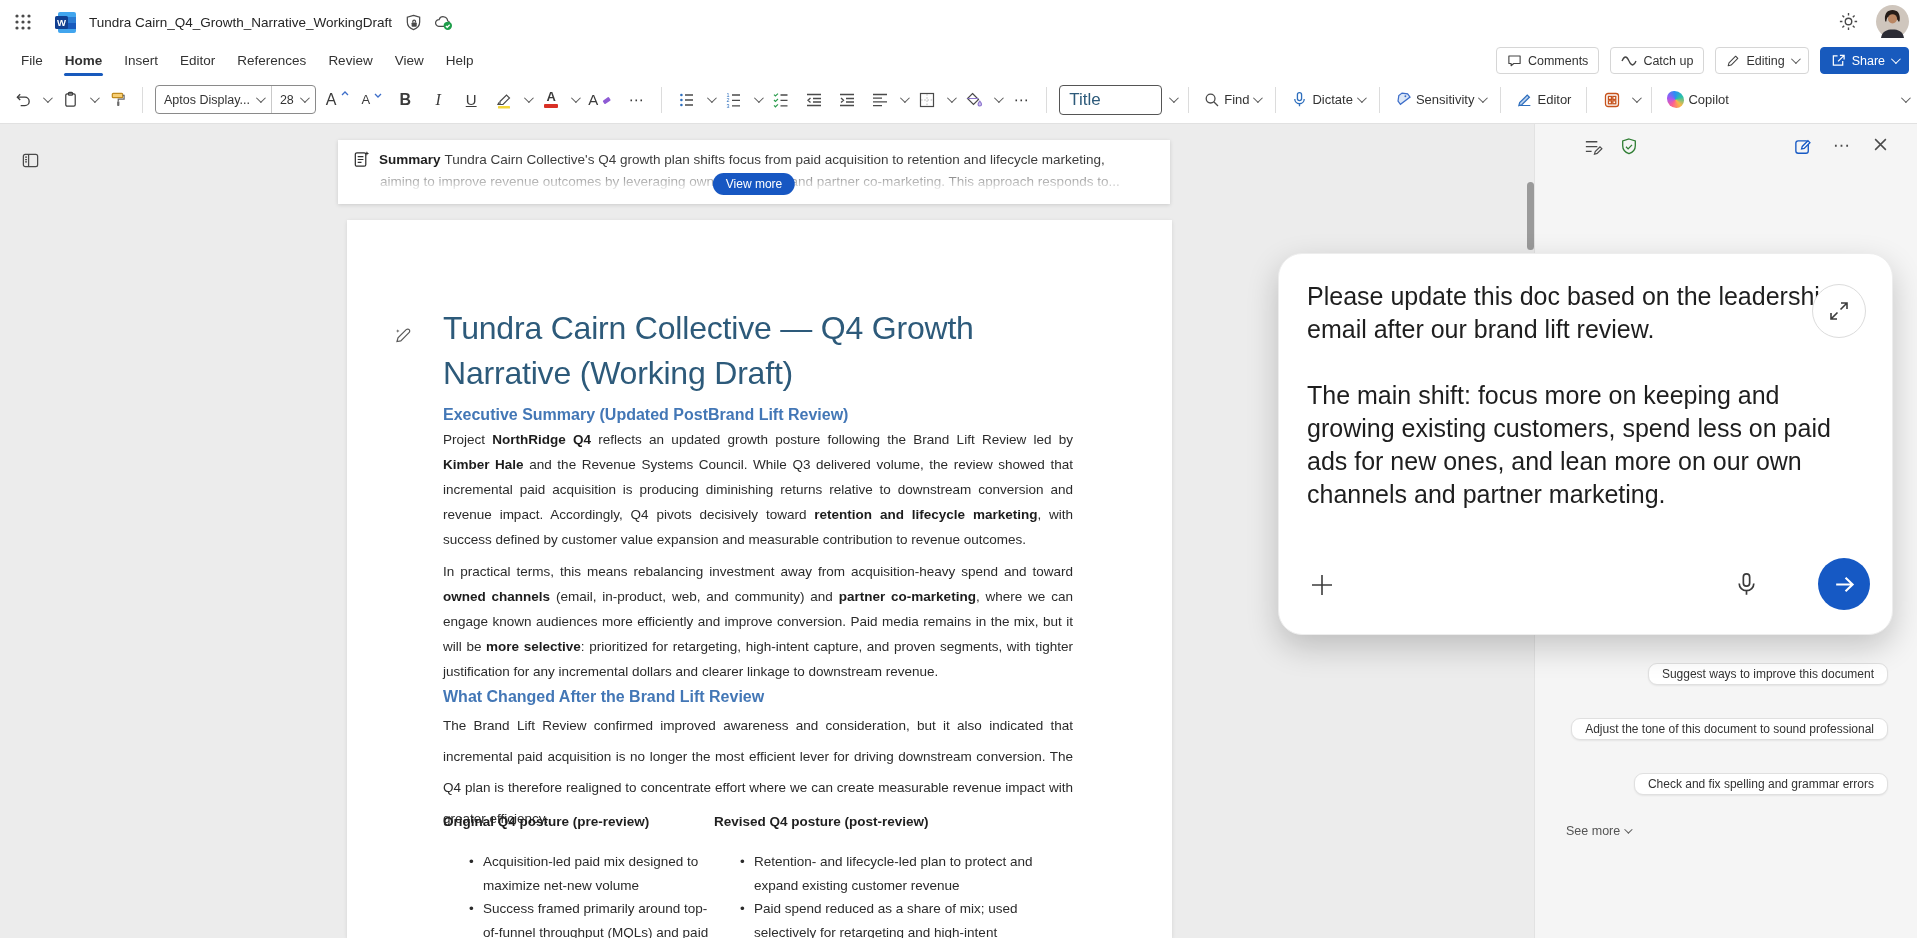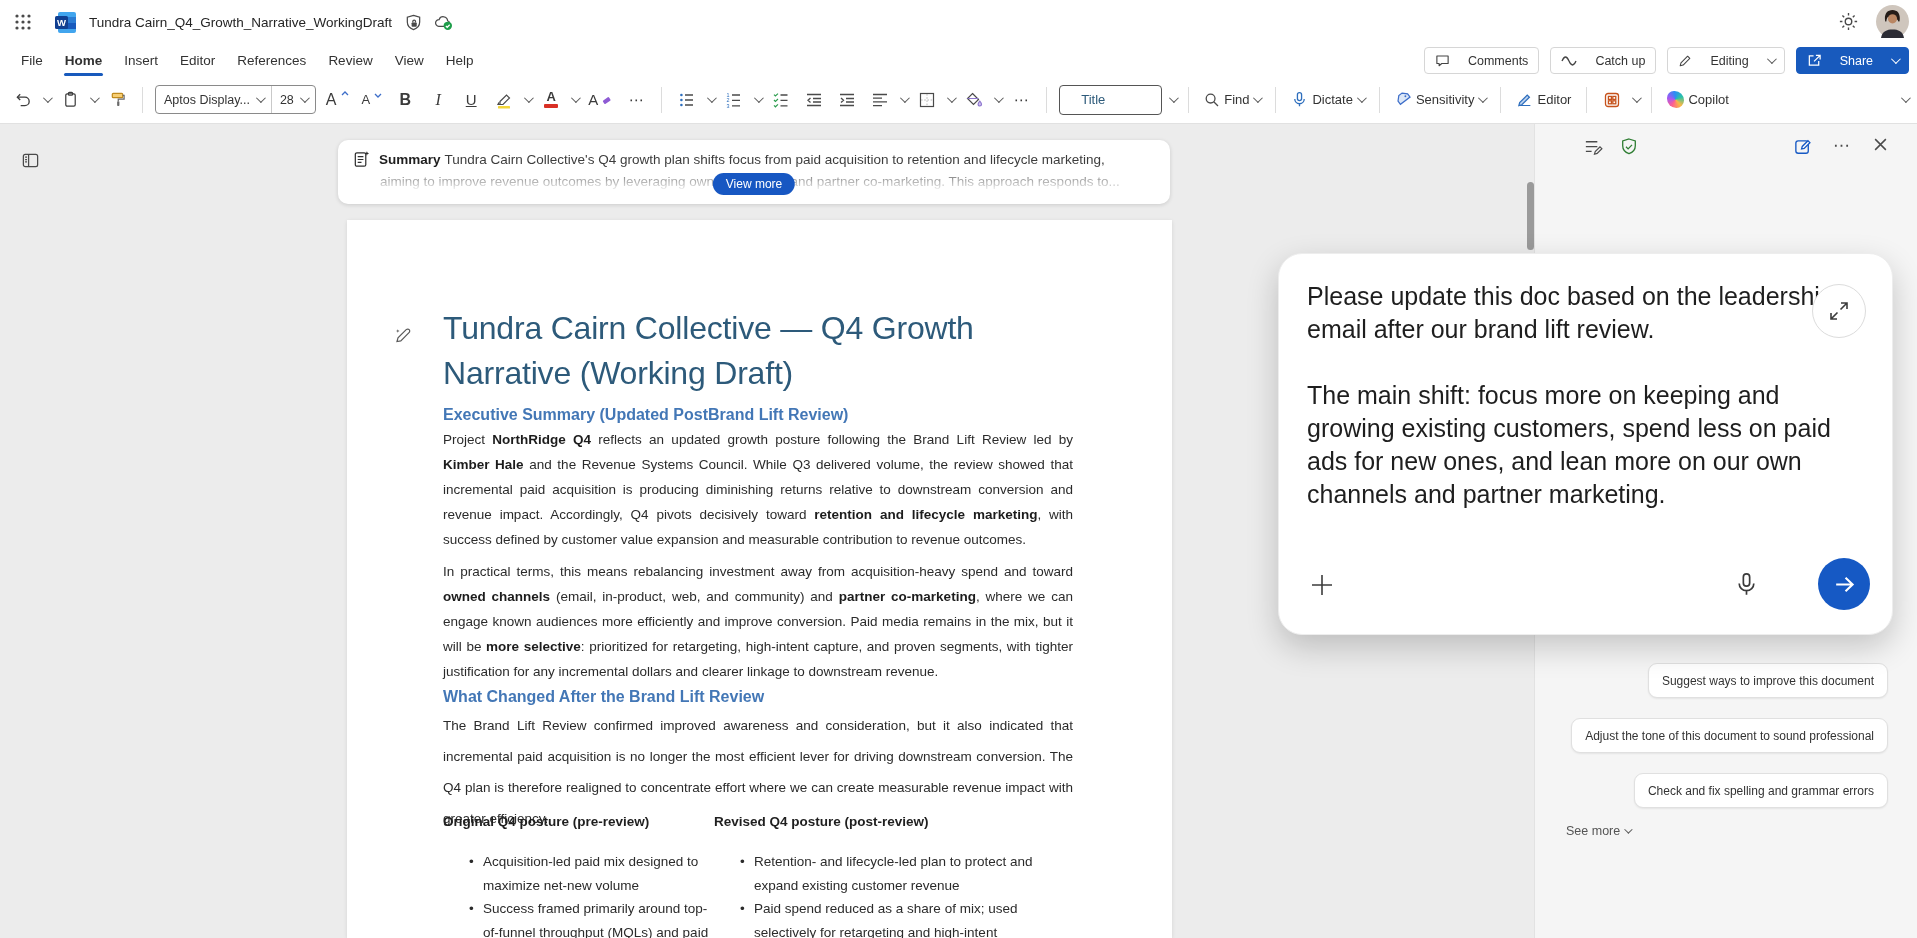--- a/index.html
+++ b/index.html
@@ -14,39 +14,39 @@
   #titlebar{position:absolute;left:0;top:0;width:1917px;height:44px;background:#fff;display:flex;align-items:center;}
   #doc-title{font-size:13.5px;color:#252525;margin-left:12px;}
   #search-box{position:absolute;left:735px;top:8px;width:430px;height:29px;background:#f5f5f5;border:1px solid #e6e6e6;border-radius:6px;display:flex;align-items:center;padding:0 10px;gap:8px;}
   #search-box span{font-size:13px;color:#616161;}
   
   #menubar{position:absolute;left:0;top:44px;width:1917px;height:32px;background:#fff;display:flex;align-items:center;padding-left:10px;}
   .mtab{font-size:13.5px;color:#323232;padding:7px 11px;position:relative;}
   .mtab.active{font-weight:700;}
   .mtab.active::after{content:"";position:absolute;left:10px;right:10px;bottom:-1px;height:3px;background:#185abd;border-radius:2px;}
   #menu-right{position:absolute;right:8px;top:47px;display:flex;gap:11px;align-items:center;}
-  .mbtn{height:27px;border:1px solid #d6d6d6;border-radius:4px;background:#fff;display:flex;align-items:center;gap:18px;padding:0 10px;font-size:12.5px;color:#333;}
+  .mbtn{height:27px;border:1px solid #d6d6d6;border-radius:4px;background:#fff;display:flex;align-items:center;gap:6px;padding:0 10px;font-size:12.5px;color:#333;}
   .mbtn.primary{background:#185abd;border-color:#185abd;color:#fff;}
   
   #ribbon{position:absolute;left:0;top:76px;width:1917px;height:48px;background:#fff;border-bottom:1px solid #e1e1e1;display:flex;align-items:center;padding:0 10px;gap:7px;}
   .rbtn{height:30px;min-width:26px;display:flex;align-items:center;justify-content:center;gap:4px;border-radius:4px;padding:0 3px;color:#444;}
   .rdiv{width:1px;height:26px;background:#dcdcdc;margin:0 5px;flex:none;}
   .glyph{font-size:15px;color:#3b3b3b;}
   .combo{display:flex;align-items:center;border:1px solid #8a8a8a;border-radius:4px;height:29px;overflow:hidden;}
   .combo .cell{display:flex;align-items:center;gap:6px;padding:0 8px;font-size:12.5px;color:#333;height:100%;}
   .combo .cell+.cell{border-left:1px solid #c9c9c9;}
   .stylebox{display:flex;align-items:center;border:1.4px solid #555;border-radius:4px;height:30px;padding:0 9px;min-width:103px;justify-content:space-between;}
-  .stylebox span{font-size:13px;color:#2d5a7a;margin-left:12px;}
+  .stylebox span{font-size:17px;color:#2d5a7a;}
   .rlabel{font-size:13px;color:#333;}
   #ribbon-collapse{position:absolute;right:9px;top:96px;}
   
   #canvas{position:absolute;left:0;top:124px;width:1534px;height:814px;background:#ececec;}
   #nav-toggle{position:absolute;left:16px;top:22px;width:28px;height:28px;border-radius:5px;display:flex;align-items:center;justify-content:center;}
   
-  #summary-banner{position:absolute;left:338px;top:16px;width:832px;height:64px;background:#fff;border-radius:10px;box-shadow:0 1px 4px rgba(0,0,0,.14);padding:10px 14px 0 14px;overflow:hidden;}
+  #summary-banner{position:absolute;left:338px;top:16px;width:832px;height:64px;background:#fff;border-radius:0;box-shadow:0 1px 4px rgba(0,0,0,.14);padding:10px 14px 0 14px;overflow:hidden;}
   #summary-banner .row1{display:flex;align-items:flex-start;gap:8px;}
   #summary-line1{font-size:13.5px;color:#3d3d3d;line-height:20px;white-space:nowrap;}
   #summary-line1 b{color:#1f1f1f;margin-right:4px;}
   #summary-line2{font-size:13.5px;line-height:20px;margin:2px 0 0 28px;white-space:nowrap;background:linear-gradient(180deg,#6a6a6a 0%,rgba(106,106,106,0) 100%);-webkit-background-clip:text;background-clip:text;color:transparent;}
   #view-more{position:absolute;left:50%;transform:translateX(-50%);top:33px;background:#1757c2;color:#fff;font-size:12px;padding:4px 13px;border-radius:13px;border:none;}
   
   #page{position:absolute;left:347px;top:96px;width:825px;height:718px;background:#fff;box-shadow:0 1px 4px rgba(0,0,0,.10);}
   #margin-copilot{position:absolute;left:44px;top:104px;}
   #doc-heading{position:absolute;left:96px;top:86px;width:580px;font-size:32px;line-height:45px;color:#2d5a7a;font-weight:400;letter-spacing:-.2px;}
   .h2{position:absolute;left:96px;font-size:16px;font-weight:700;color:#4377b6;}
@@ -65,21 +65,21 @@
   .pane-ic{position:absolute;top:3px;}
   
   #chat-card{position:absolute;left:1278px;top:253px;width:615px;height:382px;background:#fff;border:1px solid #ededed;border-radius:24px;box-shadow:0 12px 32px rgba(0,0,0,.20);z-index:5;}
   #chat-text{position:absolute;left:28px;top:26px;width:560px;font-size:25px;line-height:33px;color:#1e1e1e;}
   #chat-text p+p{margin-top:33px;}
   #expand-btn{position:absolute;right:26px;top:30px;width:54px;height:54px;border:1px solid #dcdcdc;border-radius:50%;background:#fff;display:flex;align-items:center;justify-content:center;}
   #plus-btn{position:absolute;left:26px;bottom:32px;width:34px;height:34px;display:flex;align-items:center;justify-content:center;}
   #mic-btn{position:absolute;right:132px;bottom:36px;}
   #send-btn{position:absolute;right:22px;bottom:24px;width:52px;height:52px;border-radius:50%;background:#1659c4;display:flex;align-items:center;justify-content:center;border:none;}
   
-  .chip{position:absolute;right:29px;height:35px;background:#fff;border:1px solid #e0e0e0;border-radius:9px;box-shadow:0 1px 2px rgba(0,0,0,.07);display:flex;align-items:center;padding:0 13px;font-size:12px;color:#333;white-space:nowrap;}
+  .chip{position:absolute;right:29px;height:22px;background:#fff;border:1px solid #e0e0e0;border-radius:9px;box-shadow:0 1px 2px rgba(0,0,0,.07);display:flex;align-items:center;padding:0 13px;font-size:12px;color:#333;white-space:nowrap;}
   #see-more{position:absolute;left:1566px;top:824px;font-size:12.5px;color:#555;display:flex;align-items:center;gap:4px;}
   #see-more .cv{width:6px;height:6px;}
 </style>
 </head>
 <body>
 
 <div id="titlebar">
   <span class="ic" style="margin-left:14px">
     <svg width="18" height="18" viewBox="0 0 18 18">
         <g fill="#4a4a4a">

